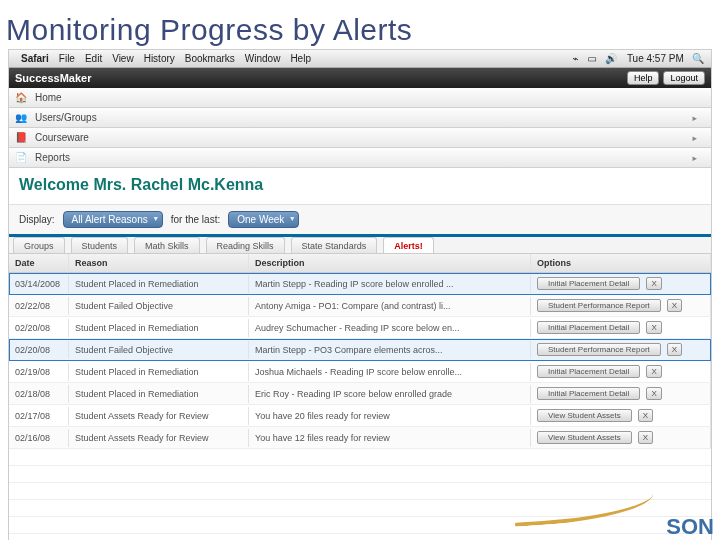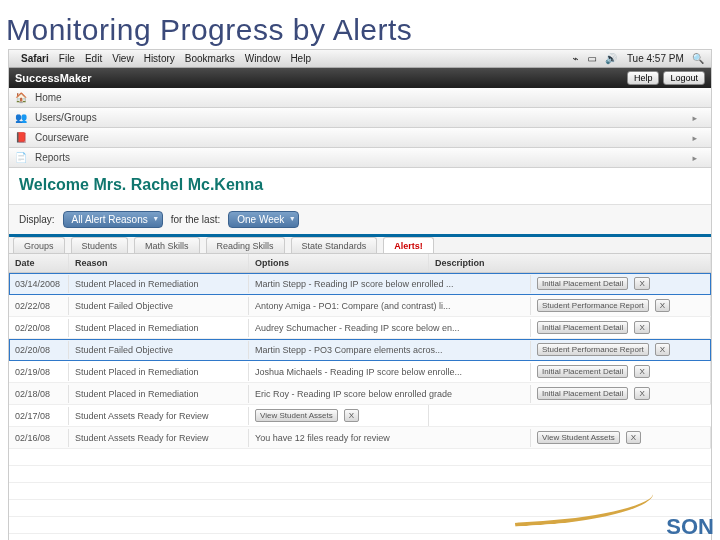--- a/index.html
+++ b/index.html
@@ -41,21 +41,21 @@
 .thead, .trow { display:flex; align-items:center; font-size:9px; }
 .thead { background:linear-gradient(#f3f3f3,#e3e3e3); border-bottom:1px solid #ccc; color:#333; font-weight:bold; }
 .th, .td { padding:4px 6px; border-right:1px solid #e2e2e2; overflow:hidden; white-space:nowrap; text-overflow:ellipsis; }
 .c-date { width:60px; }
 .c-reason { width:180px; }
 .c-desc { flex:1; }
 .c-opt { width:180px; text-align:left; }
 .trow { border-bottom:1px solid #eee; color:#555; background:#fff; }
 .trow:nth-child(even){ background:#fbfbfb; }
 .trow.hl { outline:1px solid #2f78c9; outline-offset:-1px; background:#eaf2fb; }
-.optbtn { display:inline-block; background:linear-gradient(#fafafa,#d8d8d8); border:1px solid #999; border-radius:2px; font-size:8px; padding:1px 4px; cursor:pointer; }
+.optbtn { display:inline-block; background:linear-gradient(#fafafa,#d8d8d8); border:1px solid #999; border-radius:2px; font-size:8px; padding:1px 10px; cursor:pointer; }
 .xbtn { display:inline-block; background:linear-gradient(#fafafa,#d8d8d8); border:1px solid #999; border-radius:2px; font-size:8px; padding:1px 4px; margin-left:6px; cursor:pointer; }
 .emptyrows .er { height:17px; border-bottom:1px solid #eee; }
 
 
 .wm { position:absolute; right:6px; bottom:0px; font-size:22px; font-weight:bold; color:#3a6ea5; pointer-events:none; }
 .wm .swish { position:absolute; right:60px; bottom:18px; width:140px; height:30px; border-bottom:4px solid #d6a642; border-radius:0 0 80% 0; transform:rotate(-4deg); }
 </style>
 </head>
 <body>
 
@@ -124,22 +124,22 @@
     <div class="tab">Students</div>
     <div class="tab">Math Skills</div>
     <div class="tab">Reading Skills</div>
     <div class="tab">State Standards</div>
     <div class="tab alert">Alerts!</div>
   </div>
 
   <div class="thead">
     <div class="th c-date">Date</div>
     <div class="th c-reason">Reason</div>
+    <div class="th c-desc">Description</div>
     <div class="th c-opt">Options</div>
-    <div class="th c-desc">Description</div>
   </div>
 
   <div id="tbody">
       <div class="trow hl">
         <div class="td c-date">03/14/2008</div>
         <div class="td c-reason">Student Placed in Remediation</div>
         <div class="td c-desc">Martin Stepp - Reading IP score below enrolled ...</div>
         <div class="td c-opt"><span class="optbtn">Initial Placement Detail</span><span class="xbtn">X</span></div>
       </div>
       <div class="trow">
@@ -168,20 +168,21 @@
       </div>
       <div class="trow">
         <div class="td c-date">02/18/08</div>
         <div class="td c-reason">Student Placed in Remediation</div>
         <div class="td c-desc">Eric Roy - Reading IP score below enrolled grade</div>
         <div class="td c-opt"><span class="optbtn">Initial Placement Detail</span><span class="xbtn">X</span></div>
       </div>
       <div class="trow">
         <div class="td c-date">02/17/08</div>
         <div class="td c-reason">Student Assets Ready for Review</div>
+        <div class="td c-desc">You have 20 files ready for review</div>
         <div class="td c-opt"><span class="optbtn">View Student Assets</span><span class="xbtn">X</span></div>
       </div>
       <div class="trow">
         <div class="td c-date">02/16/08</div>
         <div class="td c-reason">Student Assets Ready for Review</div>
         <div class="td c-desc">You have 12 files ready for review</div>
         <div class="td c-opt"><span class="optbtn">View Student Assets</span><span class="xbtn">X</span></div>
       </div>
     </div>
 

